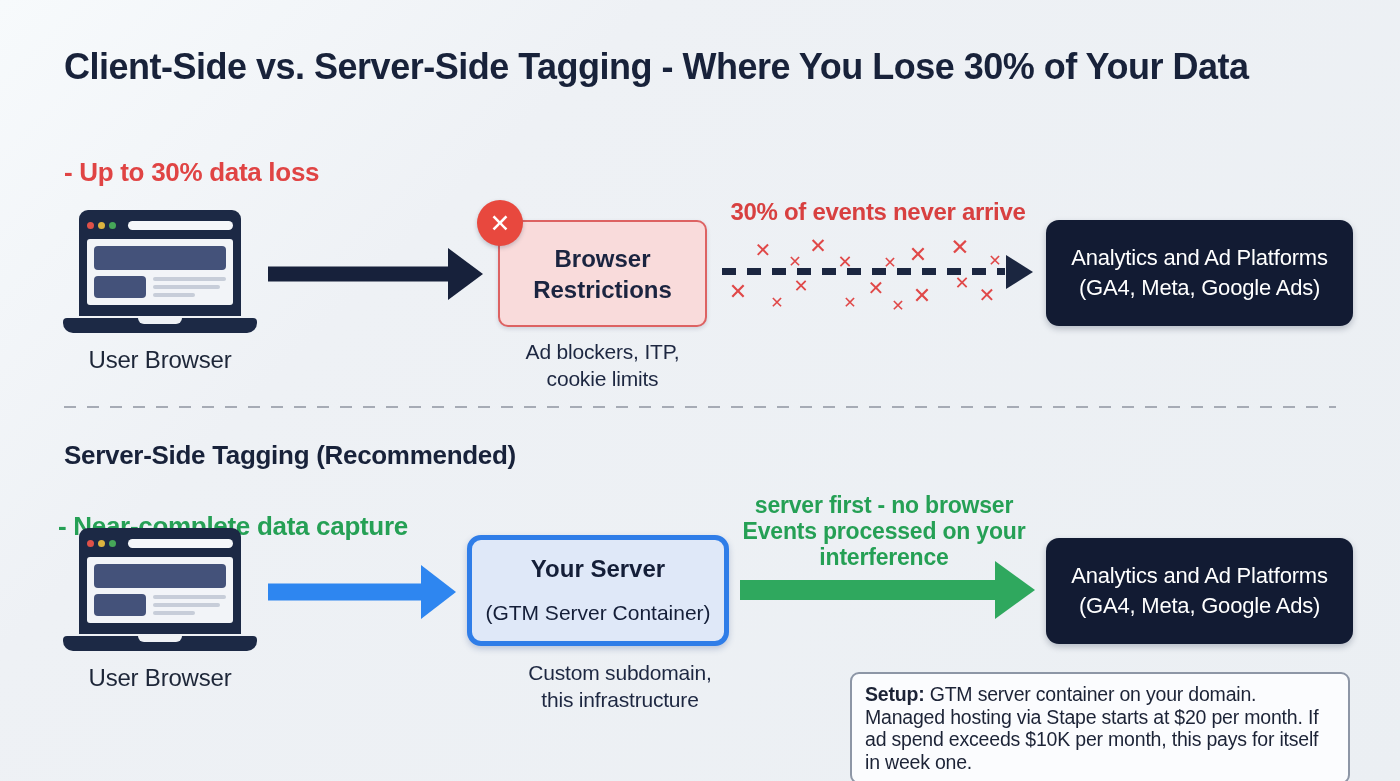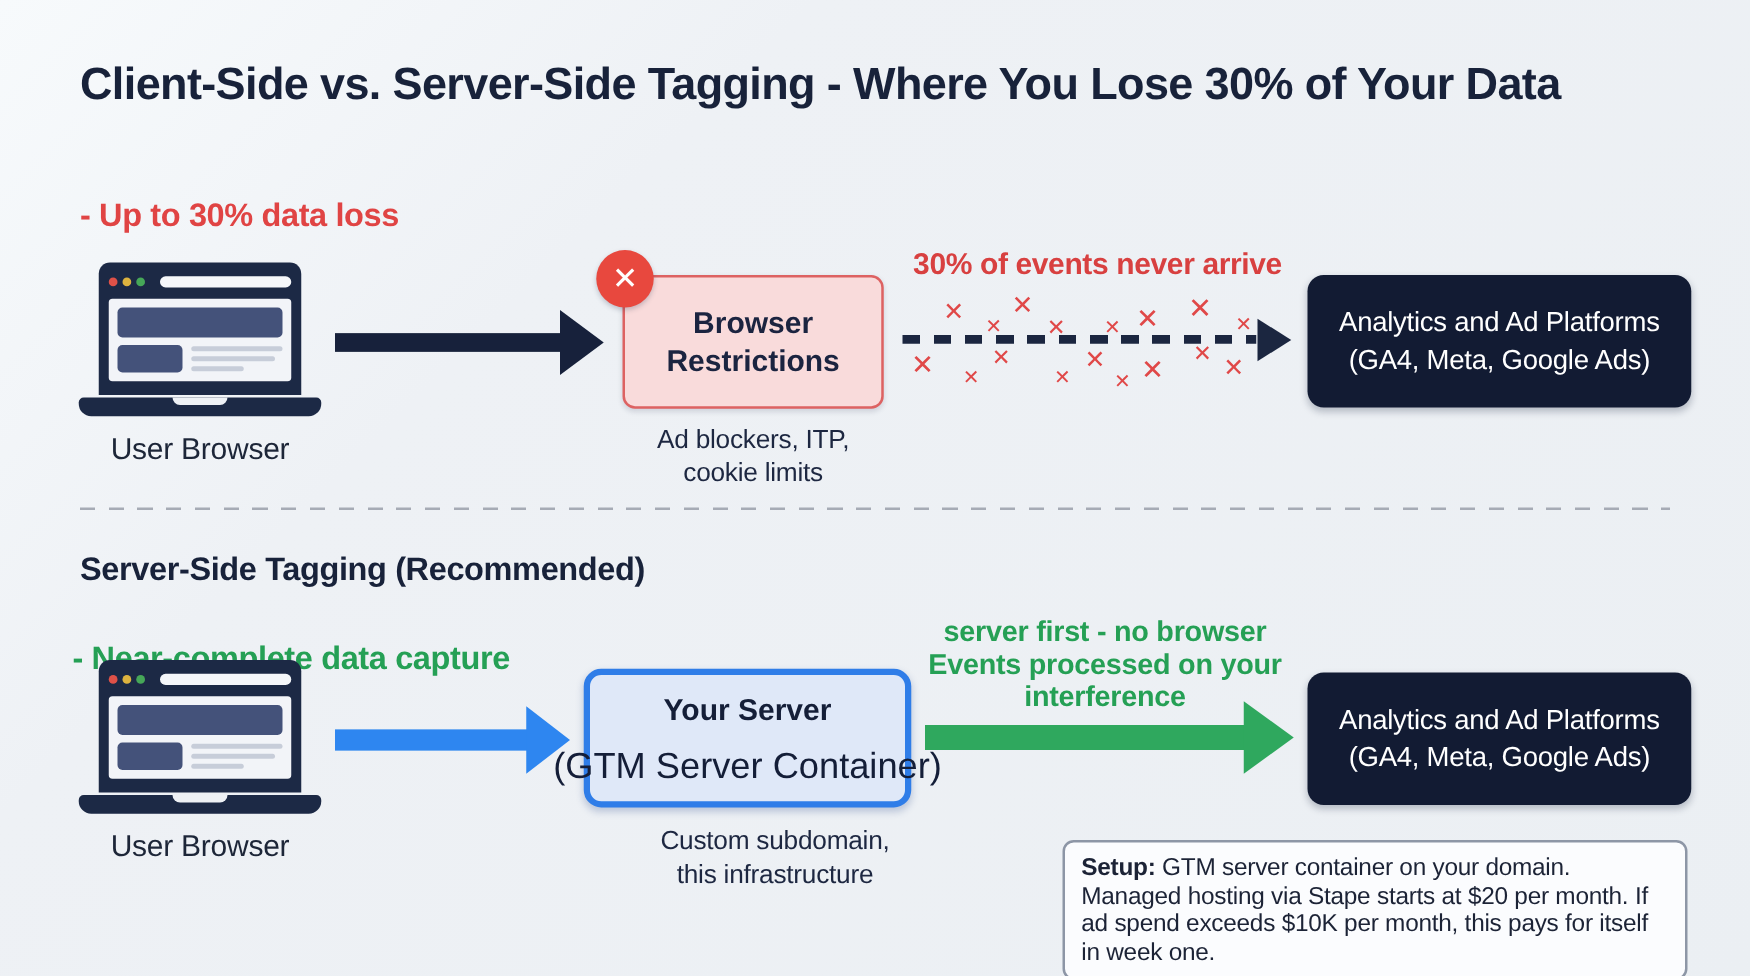--- a/index.html
+++ b/index.html
@@ -113,21 +113,21 @@
     font-size:22px;line-height:30px;letter-spacing:-0.2px;white-space:nowrap;
     box-shadow:0 3px 6px rgba(20,30,60,0.25);
   }
   .server-box{
     left:467px;top:535px;width:262px;height:111px;
     background:#dfe8f8;border:5px solid #2f7de8;border-radius:14px;
     box-shadow:0 3px 6px rgba(40,70,140,0.25);
     color:#141e38;line-height:30px;
   }
   .server-box .l1{font-size:24px;font-weight:bold;text-align:right;}
-  .server-box .l2{font-size:29px;white-space:nowrap;margin-top:14px;}
+  .server-box .l2{font-size:21px;white-space:nowrap;margin-top:14px;}
   .box-caption{
     text-align:center;font-size:21px;color:#1d2741;line-height:27px;letter-spacing:-0.2px;
   }
   .loss-label{
     left:728px;top:198px;width:300px;text-align:center;
     font-size:24px;font-weight:bold;color:#d84040;letter-spacing:-0.3px;white-space:nowrap;
   }
   .flow-label-green{
     left:728px;top:492px;width:312px;text-align:center;
     font-size:23px;font-weight:bold;color:#25a055;line-height:26px;letter-spacing:-0.2px;white-space:nowrap;

